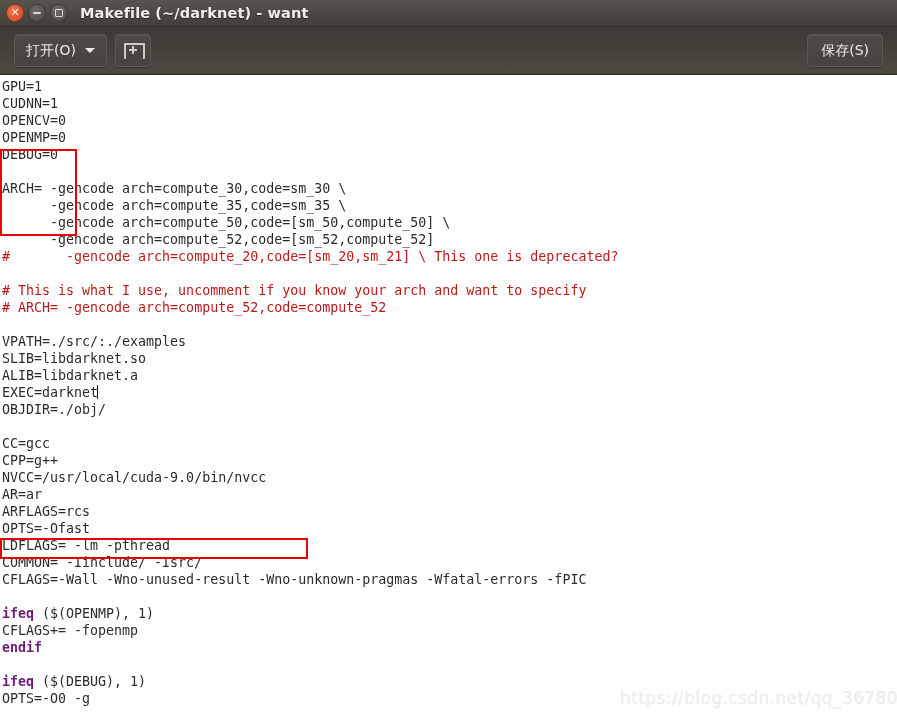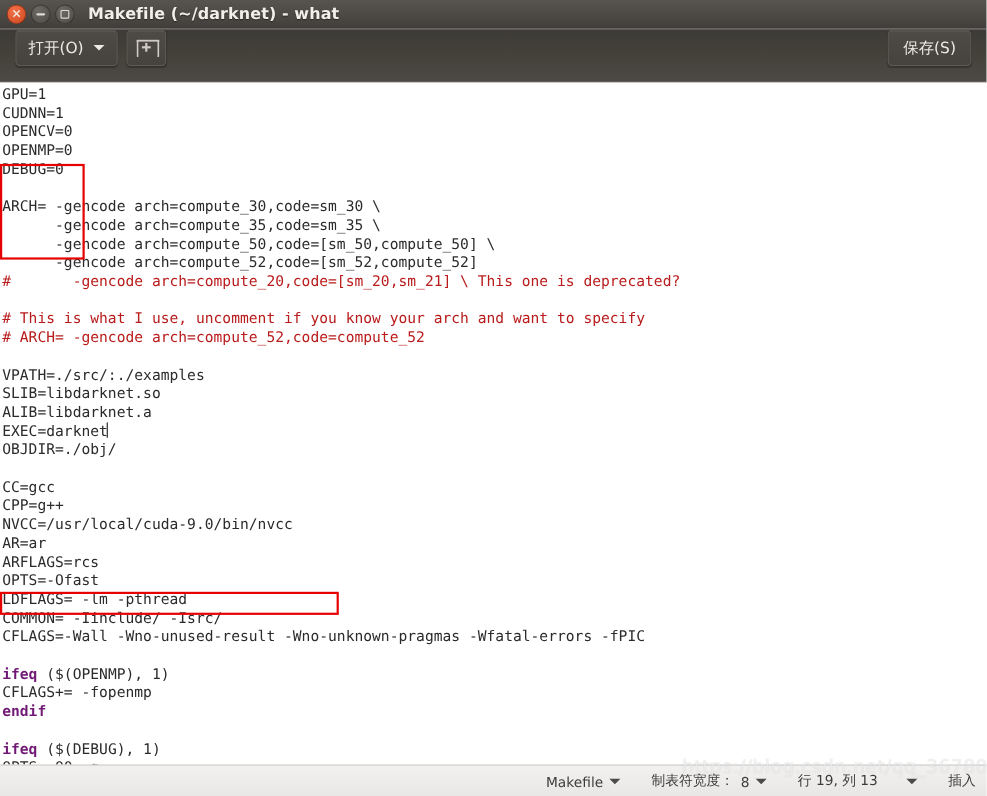--- a/index.html
+++ b/index.html
@@ -46,21 +46,21 @@
     font-family: "DejaVu Sans", sans-serif;
     letter-spacing: 0.1px;
     text-shadow: 0 1px 1px rgba(0,0,0,0.5);
   }
 
   
   .toolbar {
     height: 48px;
     flex: 0 0 48px;
     background: linear-gradient(to bottom, #3d3b38 0%, #434039 40%, #4d4a45 100%);
-    display: flex; 
+    display: flex; align-items: center;
     padding: 0 14px;
     border-bottom: 1px solid #26241f;
     position: relative;
   }
   .tb-btn {
     height: 33px;
     background: linear-gradient(to bottom, #4e4b46 0%, #46433e 100%);
     border: 1px solid #5c5953;
     border-radius: 4px;
     color: #eceae4;
@@ -180,21 +180,21 @@
       <div class="wc wc-close">
           <span class="glyph">✕</span>
         </div>
       <div class="wc wc-min">
           <span class="glyph"></span>
         </div>
       <div class="wc wc-max">
           <span class="glyph"></span>
         </div>
     </div>
-    <div class="title-text">Makefile (~/darknet) - what</div>
+    <div class="title-text">Makefile (~/darknet) - want</div>
   </div>
 
   <div class="toolbar">
     <div class="tb-btn tb-open">
       <span>打开(O)</span>
       <span class="caret"></span>
     </div>
     <div class="tb-btn tb-newdoc">
       <span class="newdoc-glyph">
           <span class="plus"></span>
@@ -205,34 +205,15 @@
       <span>保存(S)</span>
     </div>
   </div>
 
   <div class="editor">
     <div class="code" id="code-lines"><div class="ln"><span>GPU=1</span></div><div class="ln"><span>CUDNN=1</span></div><div class="ln"><span>OPENCV=0</span></div><div class="ln"><span>OPENMP=0</span></div><div class="ln"><span>DEBUG=0</span></div><div class="ln"><span>&nbsp;</span></div><div class="ln"><span>ARCH= -gencode arch=compute_30,code=sm_30 \</span></div><div class="ln"><span>      -gencode arch=compute_35,code=sm_35 \</span></div><div class="ln"><span>      -gencode arch=compute_50,code=[sm_50,compute_50] \</span></div><div class="ln"><span>      -gencode arch=compute_52,code=[sm_52,compute_52]</span></div><div class="ln"><span class="comment">#       -gencode arch=compute_20,code=[sm_20,sm_21] \ This one is deprecated?</span></div><div class="ln"><span>&nbsp;</span></div><div class="ln"><span class="comment"># This is what I use, uncomment if you know your arch and want to specify</span></div><div class="ln"><span class="comment"># ARCH= -gencode arch=compute_52,code=compute_52</span></div><div class="ln"><span>&nbsp;</span></div><div class="ln"><span>VPATH=./src/:./examples</span></div><div class="ln"><span>SLIB=libdarknet.so</span></div><div class="ln"><span>ALIB=libdarknet.a</span></div><div class="ln"><span>EXEC=darknet</span><span class="caret-bar"></span></div><div class="ln"><span>OBJDIR=./obj/</span></div><div class="ln"><span>&nbsp;</span></div><div class="ln"><span>CC=gcc</span></div><div class="ln"><span>CPP=g++</span></div><div class="ln"><span>NVCC=/usr/local/cuda-9.0/bin/nvcc</span></div><div class="ln"><span>AR=ar</span></div><div class="ln"><span>ARFLAGS=rcs</span></div><div class="ln"><span>OPTS=-Ofast</span></div><div class="ln"><span>LDFLAGS= -lm -pthread</span></div><div class="ln"><span>COMMON= -Iinclude/ -Isrc/</span></div><div class="ln"><span>CFLAGS=-Wall -Wno-unused-result -Wno-unknown-pragmas -Wfatal-errors -fPIC</span></div><div class="ln"><span>&nbsp;</span></div><div class="ln"><span class="kw">ifeq</span><span> ($(OPENMP), 1)</span></div><div class="ln"><span>CFLAGS+= -fopenmp</span></div><div class="ln"><span class="kw">endif</span><span></span></div><div class="ln"><span>&nbsp;</span></div><div class="ln"><span class="kw">ifeq</span><span> ($(DEBUG), 1)</span></div><div class="ln"><span>OPTS=-O0 -g</span></div></div>
     <div class="anno" id="anno-flags"></div>
     <div class="anno" id="anno-nvcc"></div>
   </div>
 
-  <div class="statusbar">
-    <div class="sb-item">
-      <span>Makefile</span>
-      <span class="sb-caret"></span>
-    </div>
-    <div class="sb-item">
-      <span>制表符宽度：</span>
-      <span>8</span>
-      <span class="sb-caret"></span>
-    </div>
-    <div class="sb-item">
-      <span>行 19, 列 13</span>
-      <span class="sb-gap"></span>
-      <span class="sb-caret"></span>
-    </div>
-    <div class="sb-item">
-      <span>插入</span>
-    </div>
-  </div>
 
   <div class="watermark">https://blog.csdn.net/qq_36780295</div>
 </div>
 
 </body></html>

